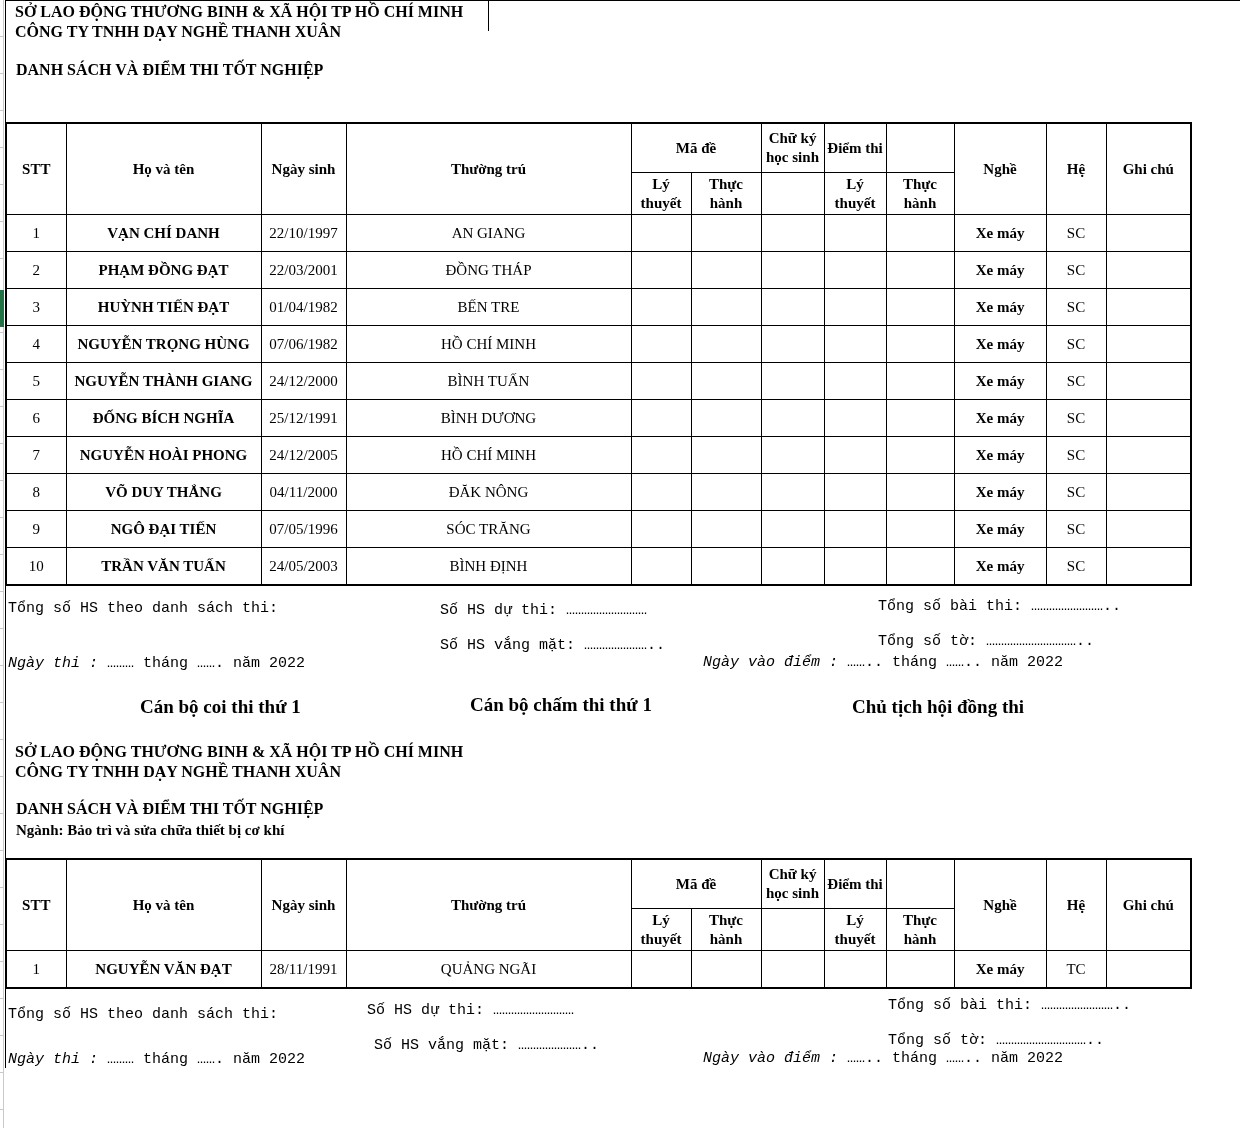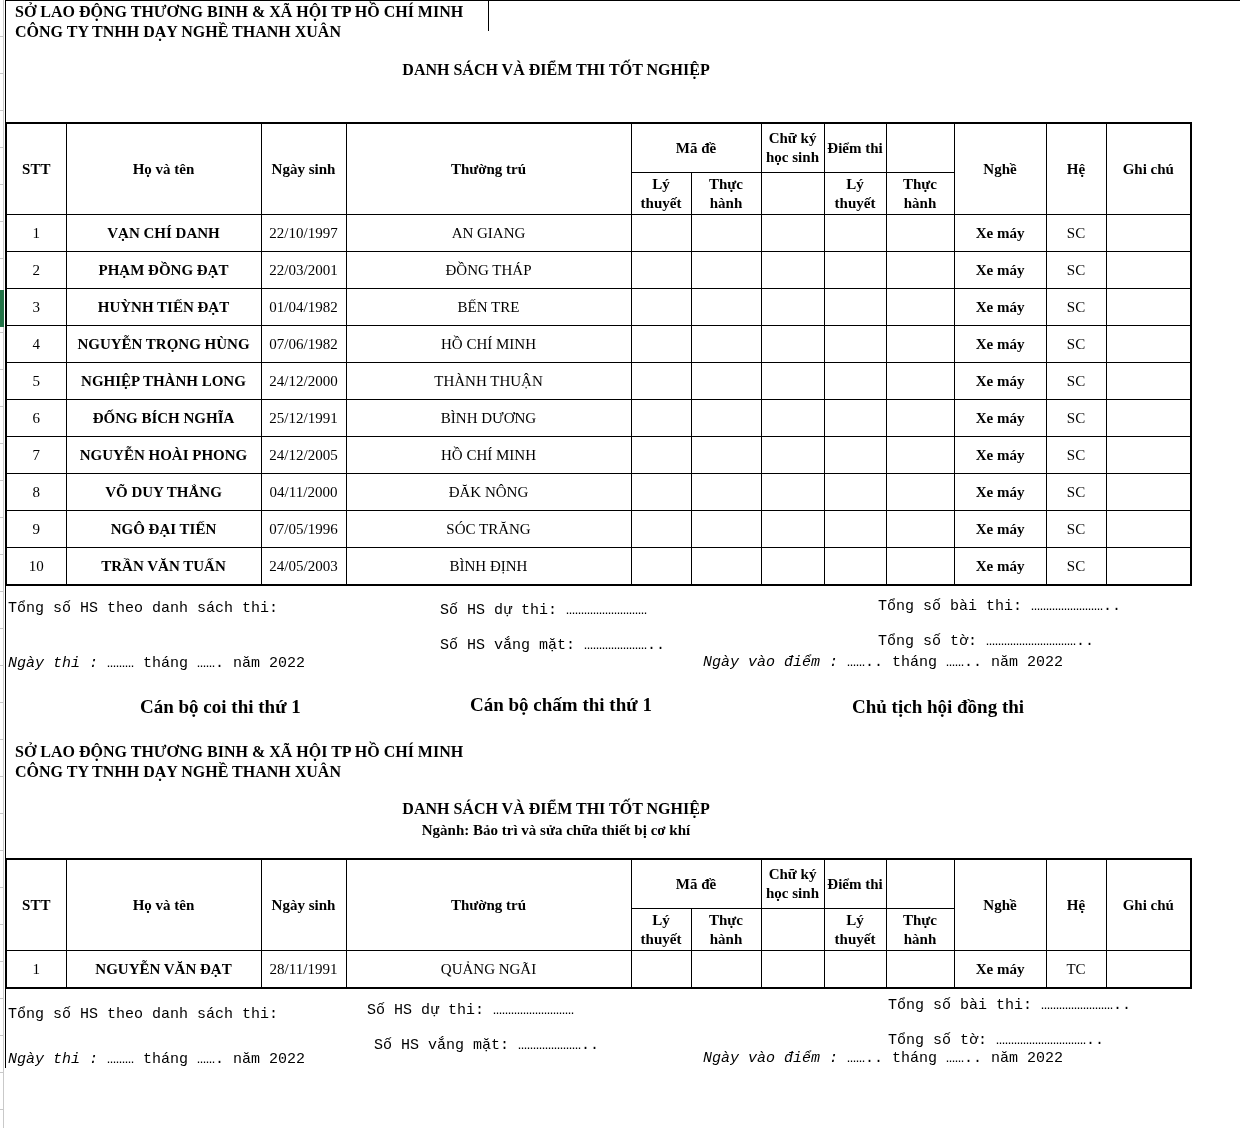--- a/index.html
+++ b/index.html
@@ -16,21 +16,21 @@
     background:repeating-linear-gradient(to bottom, transparent 0 36px, #c9c9c9 36px 37px);
   }
   .doc-left-border { position:absolute; left:5px; top:0; height:1068px; border-left:1px solid #000; }
   .top-border { position:absolute; left:5px; top:0; width:1235px; border-top:1px solid #000; }
   .header-divider { position:absolute; left:488px; top:0; height:31px; border-left:1px solid #000; }
   .selection-mark { position:absolute; left:0; top:290px; width:4px; height:37px; }
 
   .org { position:absolute; left:15px; font-weight:bold; font-size:16px; line-height:20px; white-space:nowrap; }
   .org-1 { top:2px; } .org-2 { top:742px; }
 
-  .titles { position:absolute; left:0; width:1112px; text-align:center; }
+  .titles { position:absolute; left:16px; width:1112px; }
   .titles-1 { top:61px; } .titles-2 { top:800px; }
   .doc-title { font-weight:bold; font-size:16px; }
   .doc-subtitle { font-weight:bold; font-size:15px; margin-top:4px; }
 
   table.grid {
     position:absolute; left:5px; width:1185px;
     border-collapse:collapse; table-layout:fixed;
     border:2px solid #000;
   }
   .tbl-1 { top:122px; } .tbl-2 { top:858px; }
@@ -162,23 +162,23 @@
           <td></td>
           <td></td>
           <td></td>
           <td class="bold">Xe máy</td>
           <td>SC</td>
           <td></td>
         </tr>
 
         <tr>
           <td>5</td>
-          <td class="bold">NGHIỆP THÀNH LONG</td>
+          <td class="bold">NGUYỄN THÀNH GIANG</td>
           <td>24/12/2000</td>
-          <td>THÀNH THUẬN</td>
+          <td>BÌNH TUẤN</td>
           <td></td>
           <td></td>
           <td></td>
           <td></td>
           <td></td>
           <td class="bold">Xe máy</td>
           <td>SC</td>
           <td></td>
         </tr>
 

